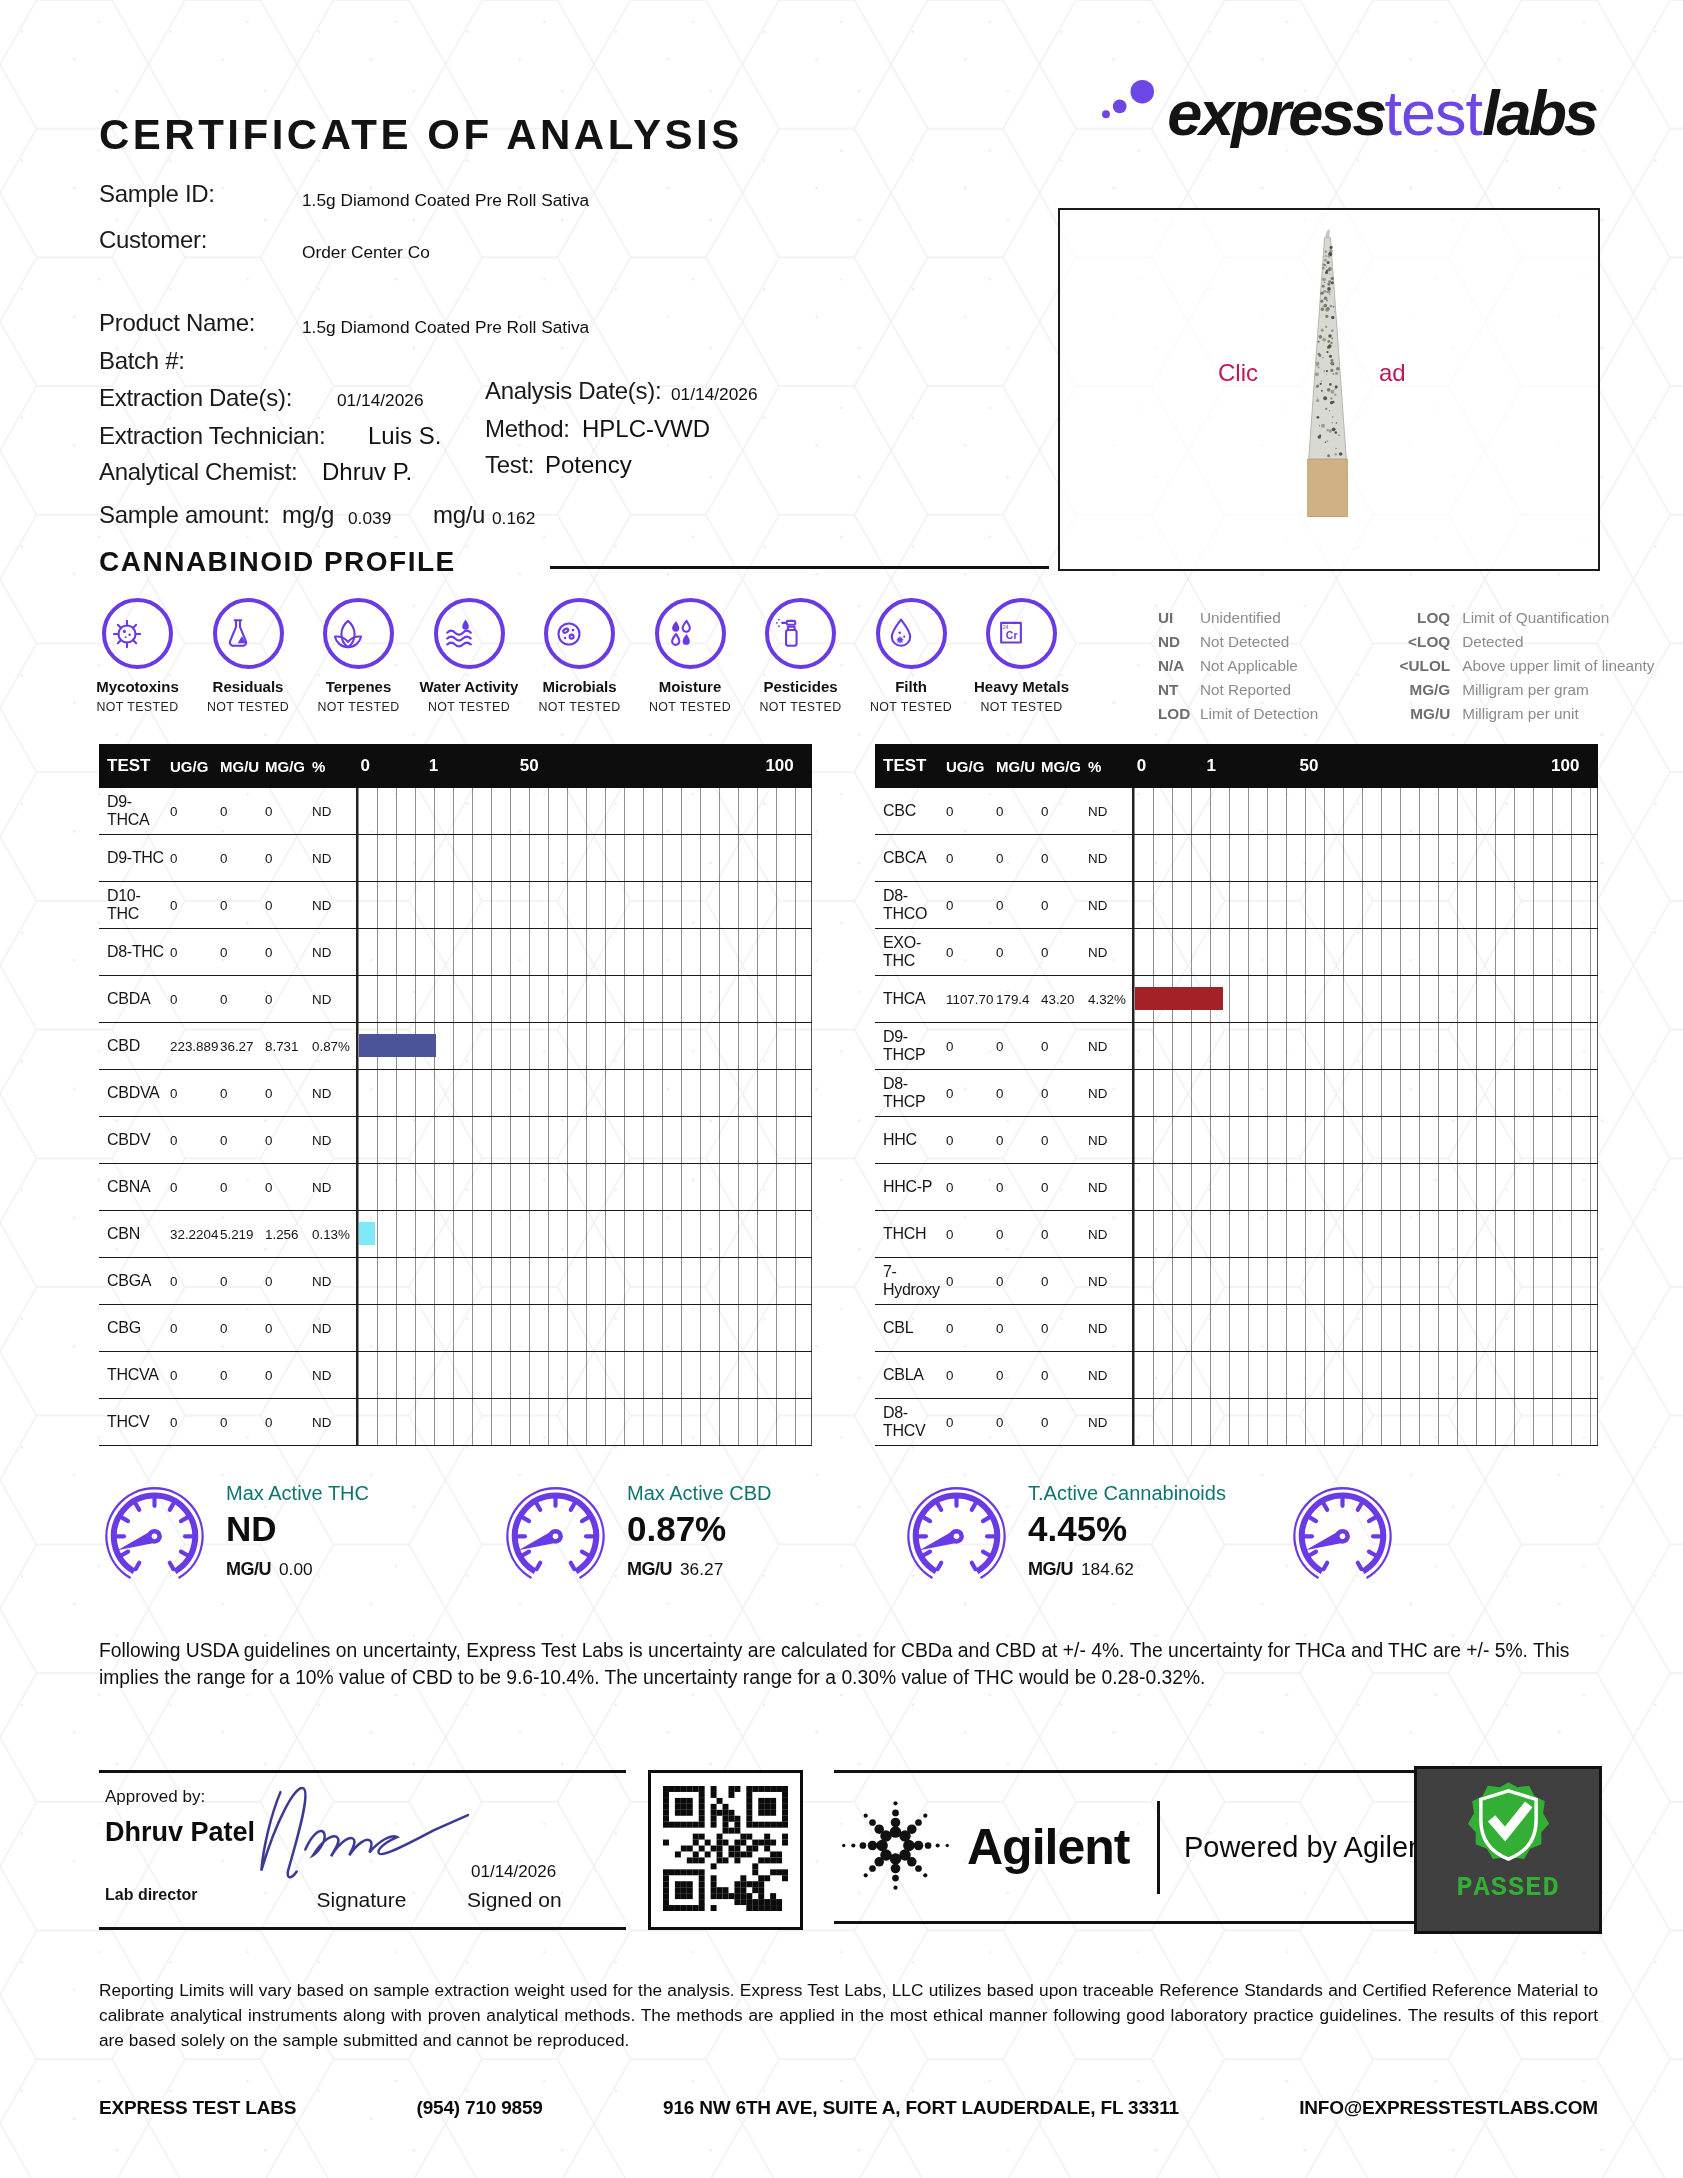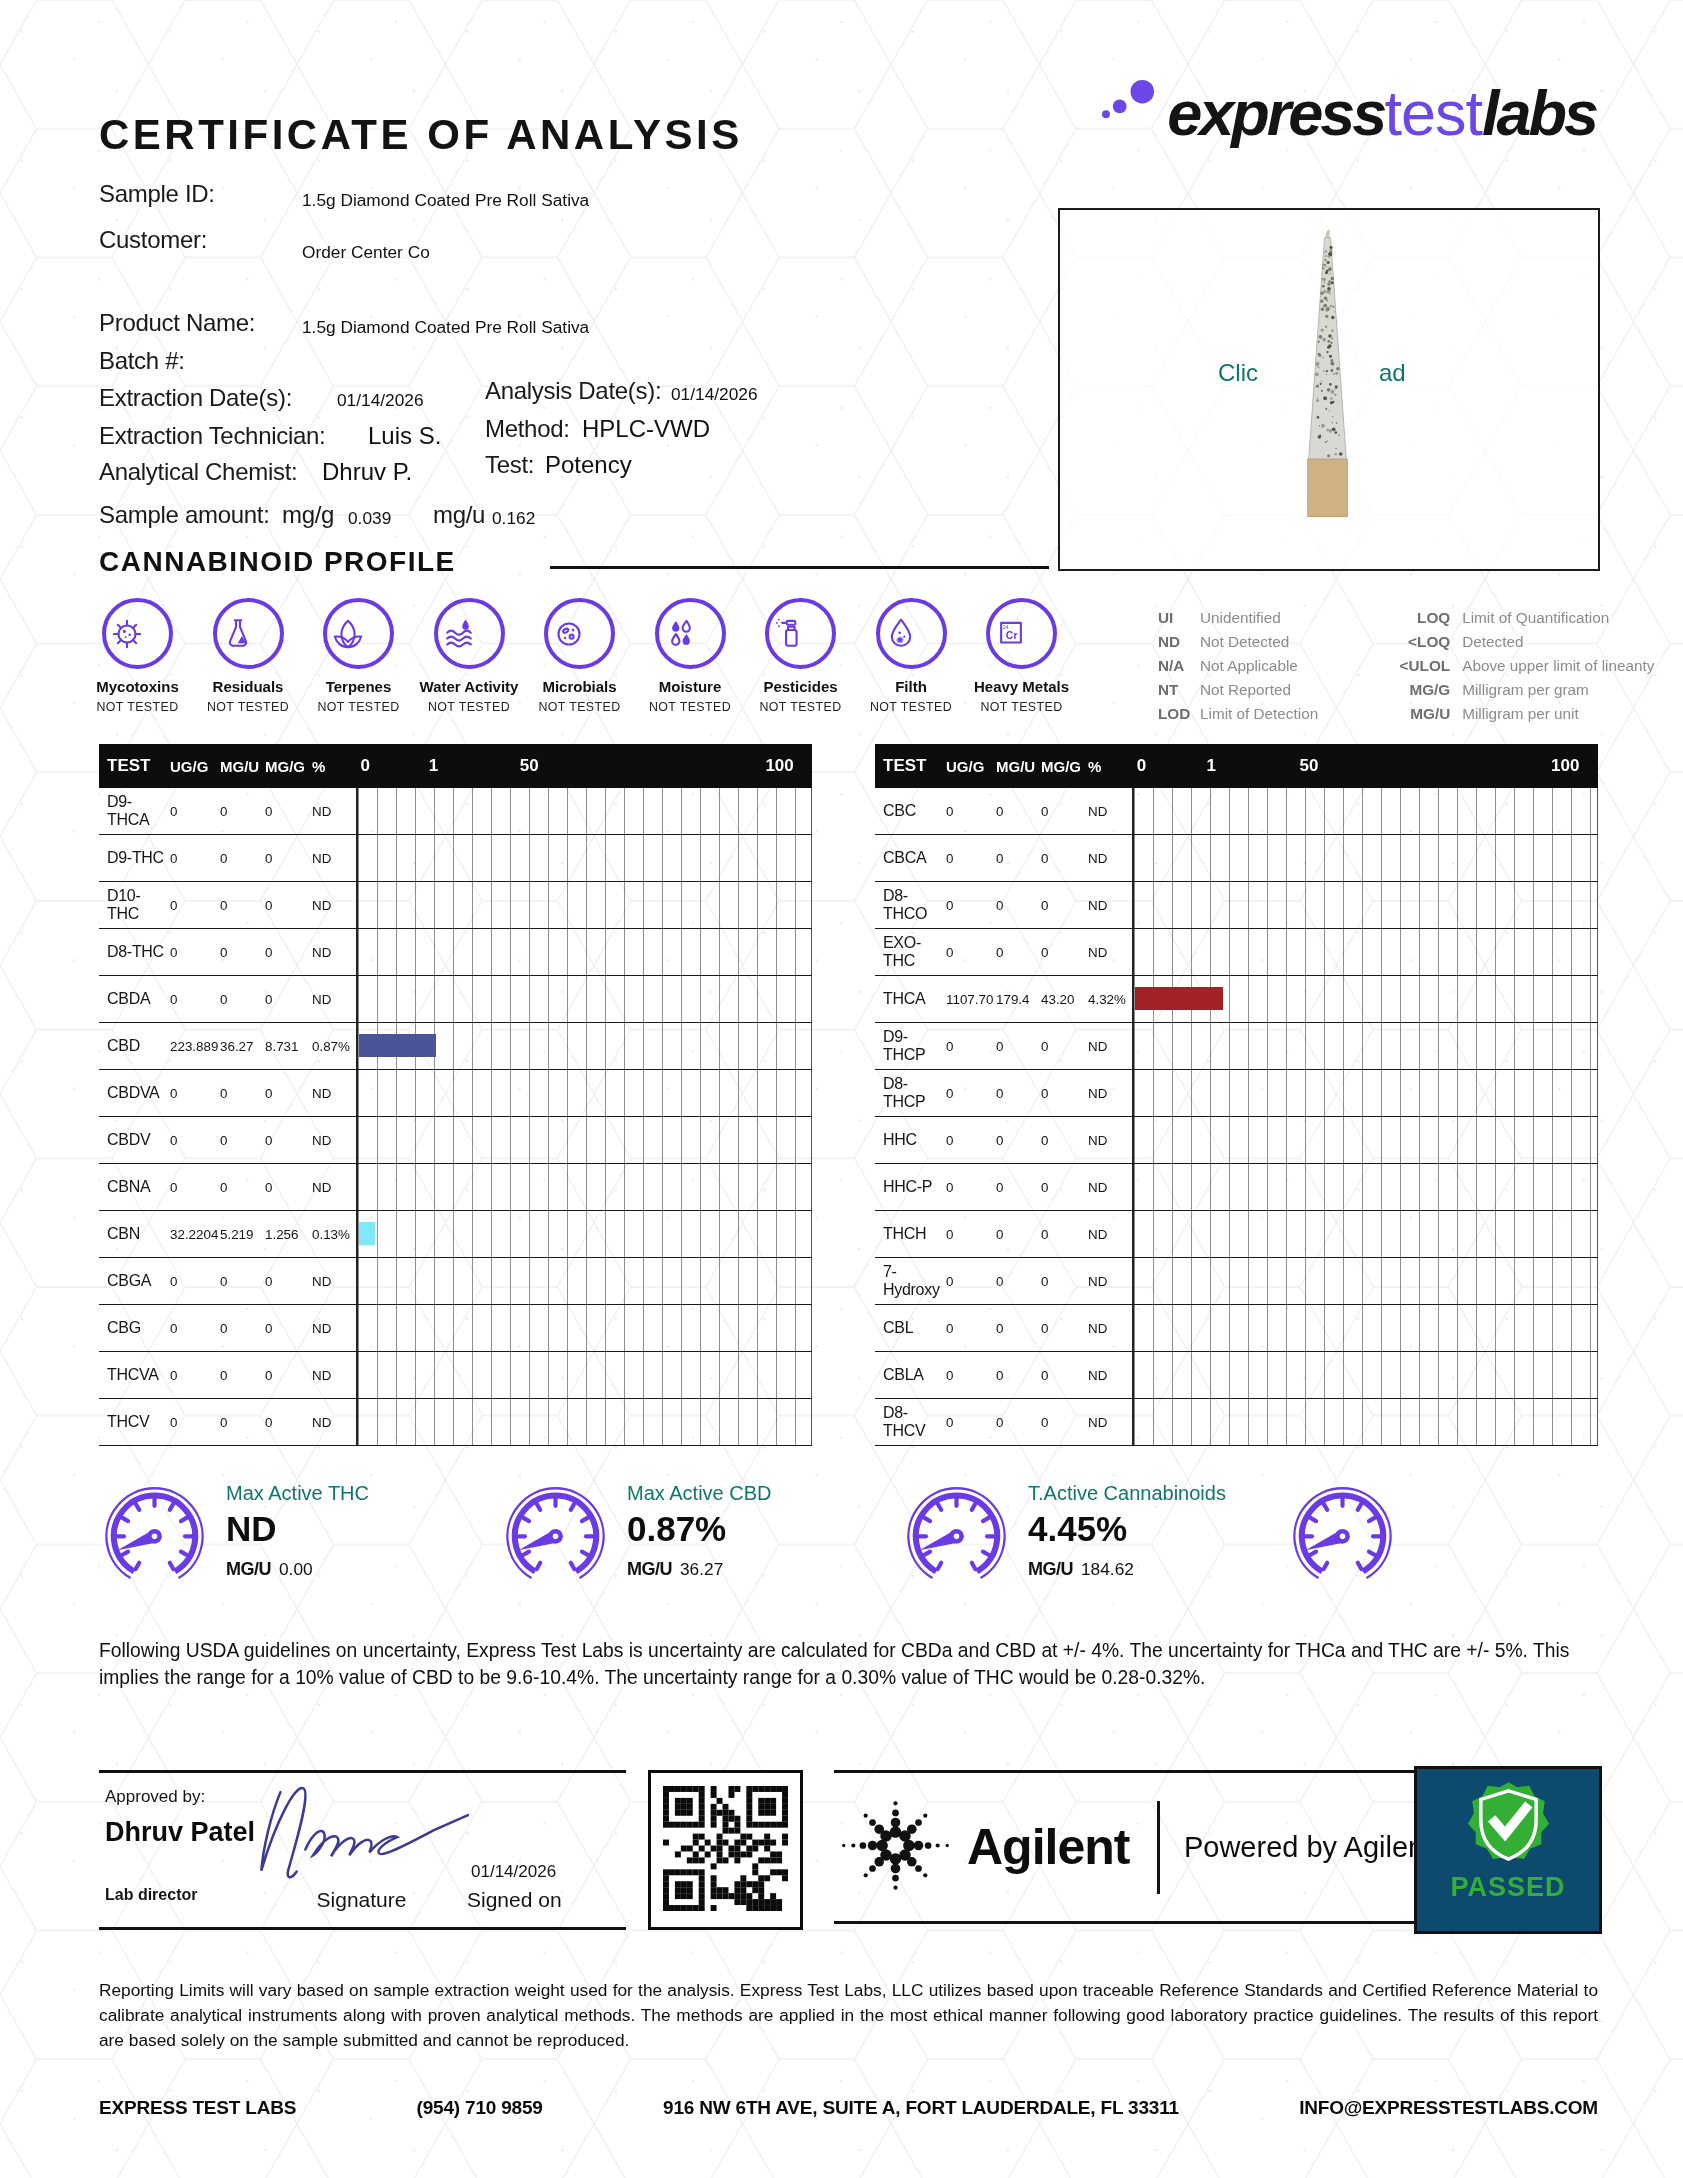--- a/index.html
+++ b/index.html
@@ -16,21 +16,21 @@
   .logo-express,.logo-labs{font-size:63px;font-weight:800;font-style:italic;letter-spacing:-3px;color:#141414;text-align:right;}
   .logo-test{font-size:63px;font-weight:400;color:#6d47e5;letter-spacing:-1px;}
 
   
   .flbl{font-size:24px;color:#1a1a1a;letter-spacing:-0.3px;}
   .fval{font-size:17.3px;color:#111;}
   .fmid{font-size:24px;color:#111;}
 
   
   .photo-box{left:1058px;top:208px;width:538px;height:359px;border:2px solid #1b1b1b;background:rgba(255,255,255,.65);}
-  .wm{position:absolute;font-size:24px;color:#0f766e;top:149px;}
+  .wm{position:absolute;font-size:24px;color:#be185d;top:149px;}
   .wm-l{left:158px;} .wm-r{left:319px;}
 
   
   .section-title{left:99px;top:546px;font-size:28px;font-weight:800;letter-spacing:1.5px;color:#111;}
   .section-line{left:550px;top:566px;width:499px;height:3px;background:#111;}
 
   
   .screens{left:87px;top:598px;width:985px;display:flex;justify-content:space-between;}
   .screen{width:101px;text-align:center;}
   .screen-circle{width:63px;height:63px;border:4.5px solid var(--accent);border-radius:50%;
@@ -80,21 +80,21 @@
   .sig-caption{left:188px;top:115px;width:149px;text-align:center;font-size:21px;}
   .signed-date{left:372px;top:89px;font-size:17px;}
   .signed-on{left:368px;top:115px;font-size:21px;}
   .qr{left:648px;top:1770px;width:149px;height:154px;border:3.5px solid #0c0c0c;background:#fff;
       display:flex;align-items:center;justify-content:center;}
   .agilent{left:834px;top:1770px;width:640px;height:154px;border-top:3.5px solid #111;border-bottom:3.5px solid #111;
            display:flex;align-items:center;box-sizing:border-box;padding-left:4px;}
   .agilent-name{font-size:50px;font-weight:800;letter-spacing:-1px;color:#0d0d0d;margin-left:14px;}
   .agilent-sep{width:2.5px;height:93px;background:#111;margin:0 24px 0 28px;}
   .agilent-powered{font-size:29px;color:#0d0d0d;}
-  .passed{left:1414px;top:1766px;width:182px;height:162px;border:3.5px solid #111;background:#0c4a6e;text-align:center;}
+  .passed{left:1414px;top:1766px;width:182px;height:162px;border:3.5px solid #111;background:#404040;text-align:center;font-family:Liberation Mono, monospace;}
   .passed-label{color:var(--green);font-weight:700;font-size:27px;letter-spacing:1px;margin-top:-4px;}
 
   
   .disclaimer{left:99px;top:1978px;width:1499px;font-size:17.3px;line-height:1.44;color:#0e0e0e;text-align:justify;}
   .contact-row{left:99px;top:2097px;width:1499px;display:flex;justify-content:space-between;
                font-weight:700;font-size:19px;letter-spacing:-0.2px;color:#0c0c0c;}
 </style>
 </head>
 <body>
 

